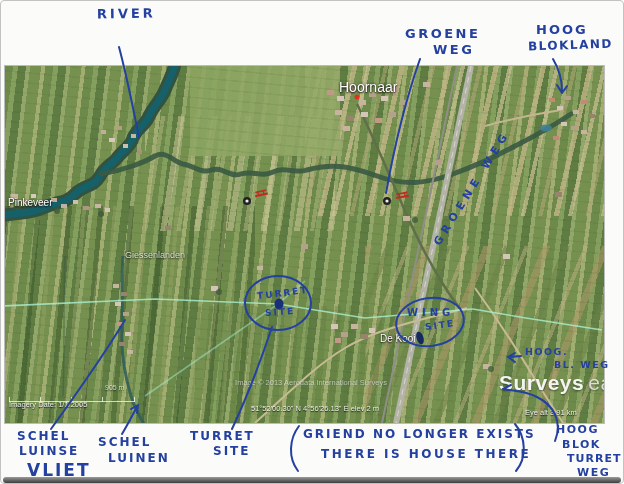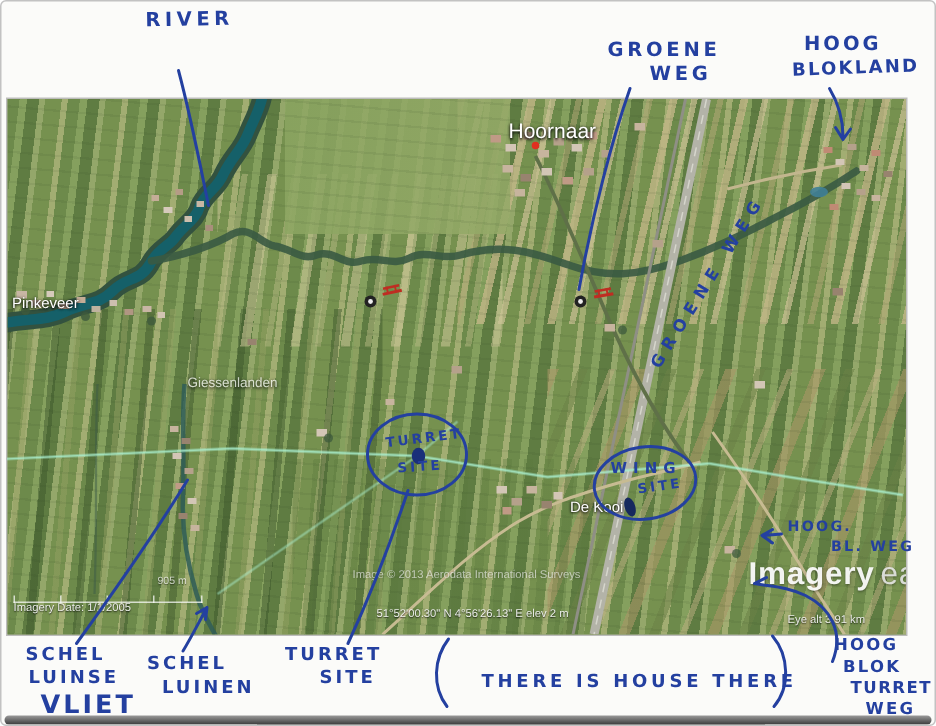--- a/index.html
+++ b/index.html
@@ -210,21 +210,21 @@
       </g>
     </svg>
 
     <div class="map-label" style="left:3px;top:131px;font-size:10px;">Pinkeveer</div>
     <div class="map-label" style="left:334px;top:13px;font-size:14px;">Hoornaar</div>
     <div class="map-label" style="left:120px;top:184px;font-size:9px;opacity:.72;">Giessenlanden</div>
     <div class="map-label" style="left:375px;top:267px;font-size:10px;">De Kooi</div>
 
     <div class="wm" style="left:156px;top:312px;width:300px;font-size:7.5px;">Image © 2013 Aerodata International Surveys</div>
     <div class="ge-logo">
-      <span class="w1">Imagery</span><span class="w2">earth</span>
+      <span class="w1">Surveys</span><span class="w2">earth</span>
     </div>
     <div class="scalebar">
       <span class="bar"></span>
         <i style="left:0;"></i>
         <i style="left:31px;"></i>
         <i style="left:62px;"></i>
       <i style="left:93px;"></i>
         <i style="left:125px;"></i>
     </div>
     <div class="status" style="left:100px;top:318px;font-size:7px;opacity:.8;">905 m</div>
@@ -275,20 +275,21 @@
   <div class="ink-text" style="left:16px;top:428px;font-size:12px;letter-spacing:2px;">SCHEL</div>
   <div class="ink-text" style="left:18px;top:443px;font-size:12px;letter-spacing:2px;">LUINSE</div>
   <div class="ink-text" style="left:26px;top:459px;font-size:17px;letter-spacing:2px;">VLIET</div>
 
   <div class="ink-text" style="left:97px;top:434px;font-size:12px;letter-spacing:2px;">SCHEL</div>
   <div class="ink-text" style="left:107px;top:450px;font-size:12px;letter-spacing:2px;">LUINEN</div>
 
   <div class="ink-text" style="left:189px;top:428px;font-size:12px;letter-spacing:2px;">TURRET</div>
   <div class="ink-text" style="left:212px;top:443px;font-size:12px;letter-spacing:2px;">SITE</div>
 
+  <div class="ink-text" style="left:302px;top:426px;font-size:12px;letter-spacing:2px;">GRIEND NO LONGER EXISTS</div>
   <div class="ink-text" style="left:320px;top:446px;font-size:12px;letter-spacing:2.5px;">THERE IS HOUSE THERE</div>
 
   <div class="ink-text" style="left:555px;top:422px;font-size:11px;letter-spacing:1.5px;">HOOG</div>
   <div class="ink-text" style="left:561px;top:437px;font-size:11px;letter-spacing:1.5px;">BLOK</div>
   <div class="ink-text" style="left:566px;top:451px;font-size:11px;letter-spacing:1px;">TURRET</div>
   <div class="ink-text" style="left:576px;top:465px;font-size:11px;letter-spacing:1.5px;">WEG</div>
 
   <div id="bottom-shadow"></div>
 </div>
 

